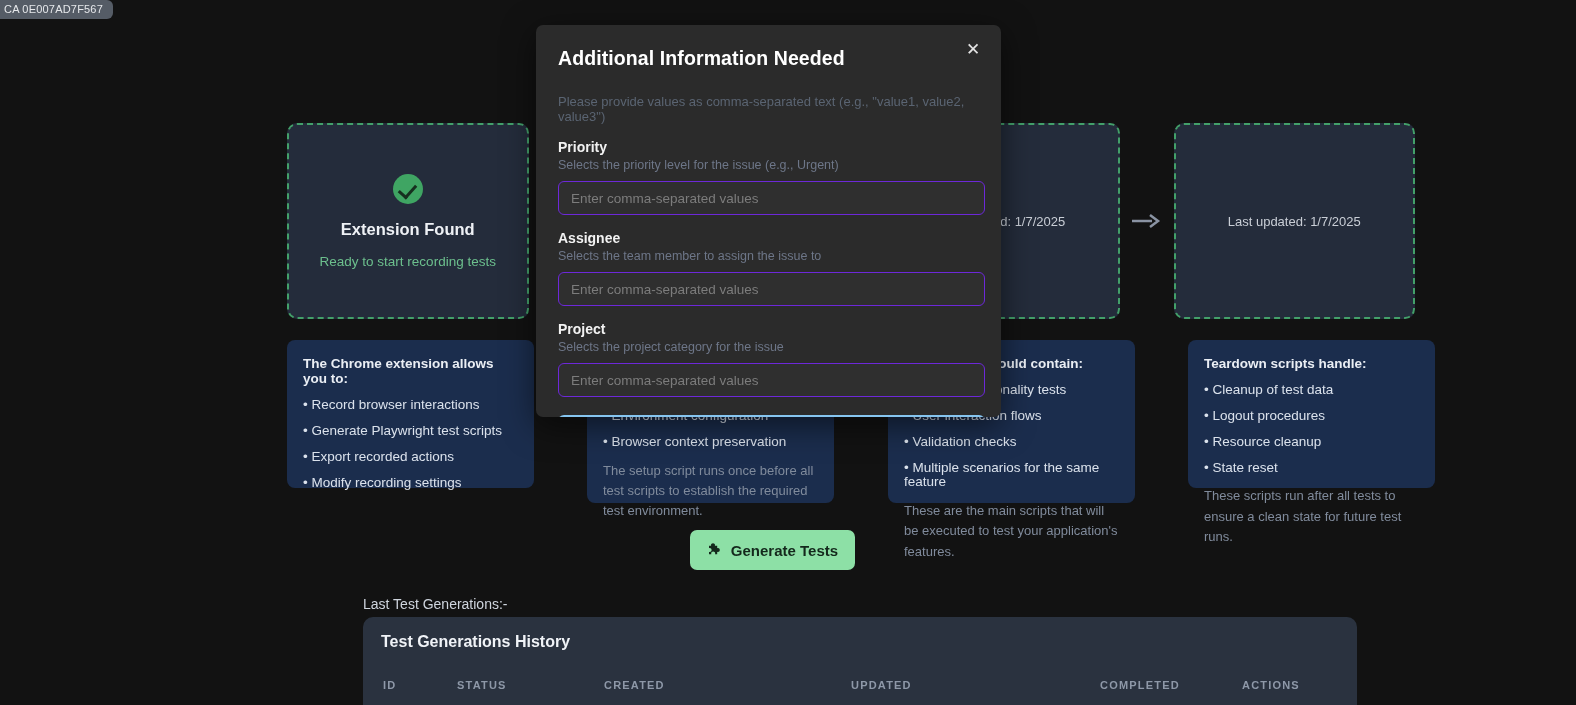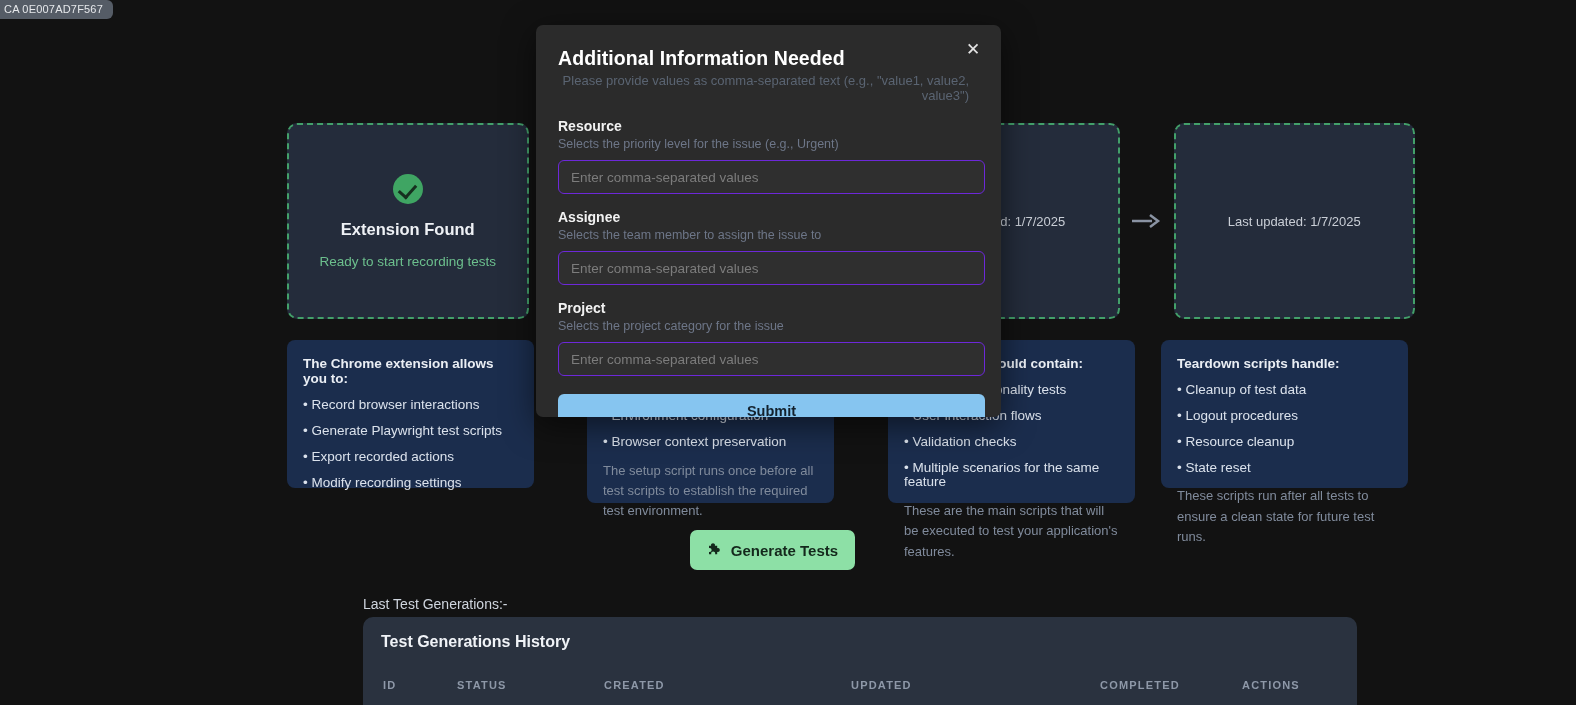--- a/index.html
+++ b/index.html
@@ -72,21 +72,21 @@
   .info-card li {
     list-style: none; font-size: 13.5px; color: #dbe2ec;
     margin-bottom: 11px; line-height: 1.1;
   }
   .info-card li::before { content: "• "; color: #dbe2ec; }
   .info-note { font-size: 13px; color: #808b9c; line-height: 1.55; margin-top: 2px; }
 
   #info-card-0 { left: 0;    width: 247px; height: 148px; }
   #info-card-1 { left: 300px; width: 247px; height: 163px; }
   #info-card-2 { left: 601px; width: 247px; height: 163px; }
-  #info-card-3 { left: 874px; width: 247px; height: 148px; }
+  #info-card-3 { left: 901px; width: 247px; height: 148px; }
 
   
   .generate-btn {
     position: absolute; left: 690px; top: 530px;
     width: 165px; height: 40px;
     background: #8de0a6; color: #14281c;
     border: none; border-radius: 7px;
     font-family: "Liberation Sans", sans-serif;
     font-size: 15px; font-weight: bold;
     display: flex; align-items: center; justify-content: center; gap: 8px;
@@ -125,21 +125,21 @@
     overflow: hidden;
   }
   .modal-title { color: #ffffff; font-size: 19.5px; font-weight: bold; letter-spacing: .1px; }
   .modal-close {
     position: absolute; right: 16px; top: 12px;
     width: 24px; height: 24px;
     background: none; border: none; color: #e3e3e3;
     font-size: 17px; line-height: 1; cursor: pointer;
     font-family: "Liberation Sans", sans-serif;
   }
-  .modal-hint { color: #5a6472; font-size: 13px; margin-top: 3px; text-align: right; }
+  .modal-hint { color: #5a6472; font-size: 13px; margin-top: 24px; }
   .field { margin-top: 15px; }
   .field-label { color: #f2f2f2; font-size: 14px; font-weight: bold; }
   .field-desc { color: #6d7688; font-size: 12.5px; margin-top: 3px; }
   .field-input {
     display: block; width: 427px; height: 34px; margin-top: 9px;
     background: #2f2f2f; color: #d6d6d6;
     border: 1px solid #6d28d9; border-radius: 6px;
     padding: 0 12px; font-size: 13.5px;
     font-family: "Liberation Sans", sans-serif;
   }
@@ -271,21 +271,21 @@
     </table>
   </div>
 
   <div class="modal">
     <div class="modal-title">Additional Information Needed</div>
     <button class="modal-close">✕</button>
 
     <div class="modal-hint">Please provide values as comma-separated text (e.g., "value1, value2, value3")</div>
 
     <div class="field">
-      <div class="field-label">Resource</div>
+      <div class="field-label">Priority</div>
       <div class="field-desc">Selects the priority level for the issue (e.g., Urgent)</div>
       <input class="field-input" type="text" placeholder="Enter comma-separated values" style="">
     </div>
 
     <div class="field">
       <div class="field-label">Assignee</div>
       <div class="field-desc">Selects the team member to assign the issue to</div>
       <input class="field-input" type="text" placeholder="Enter comma-separated values" style="">
     </div>
 

